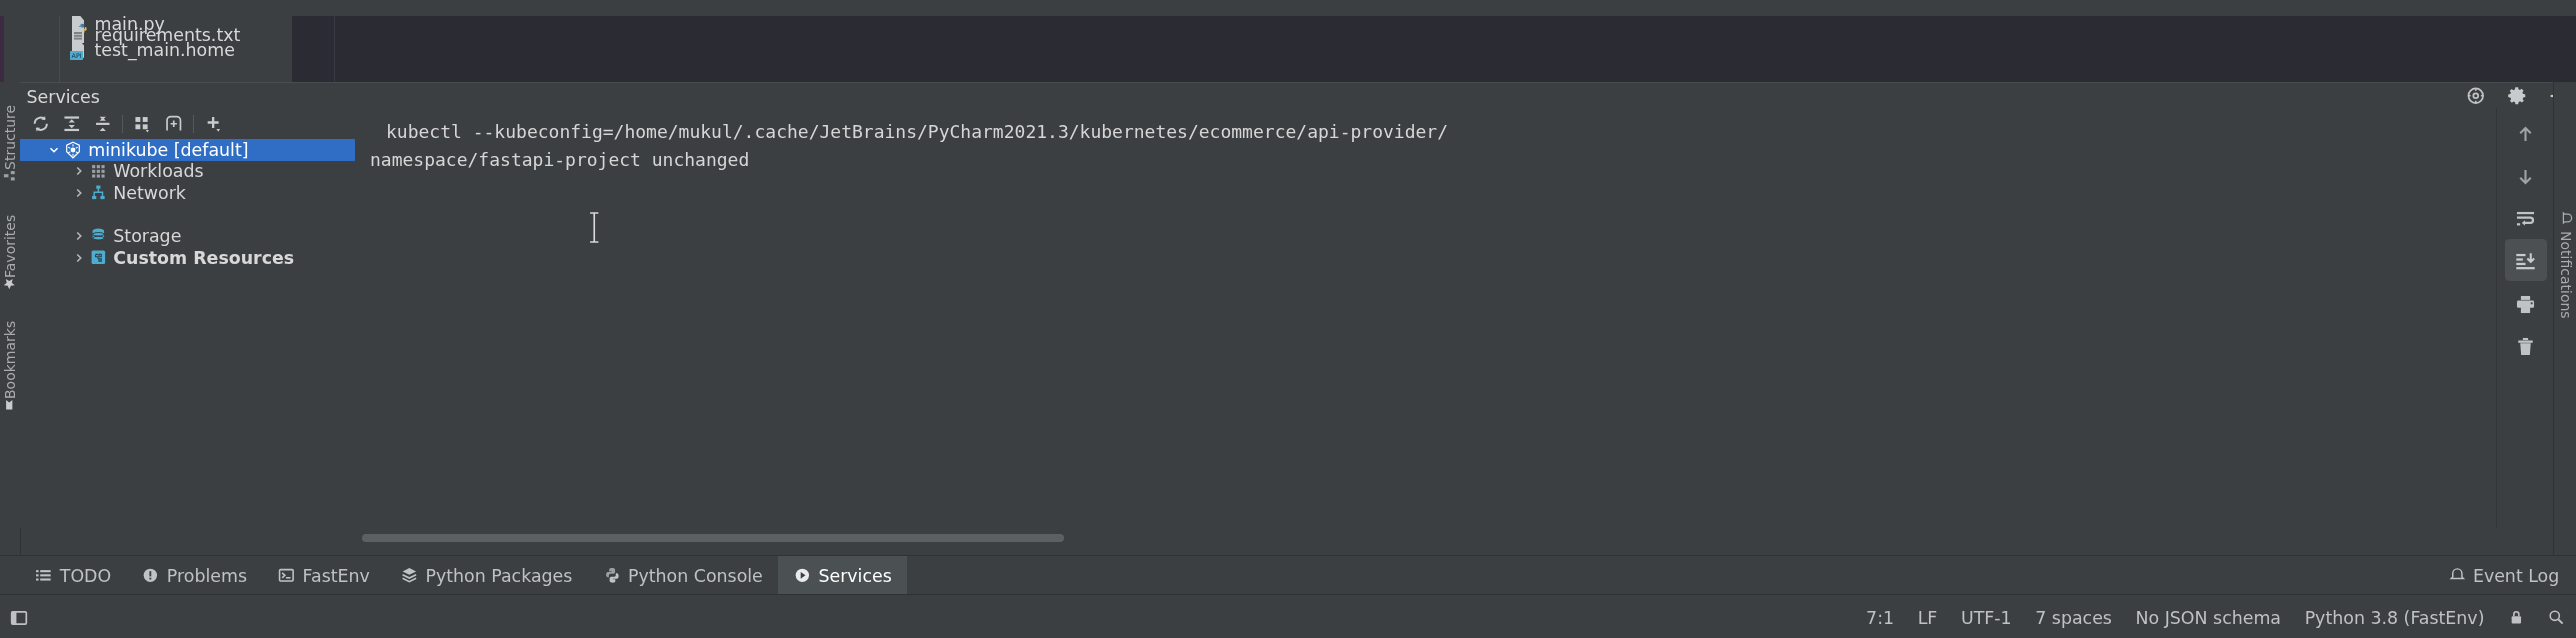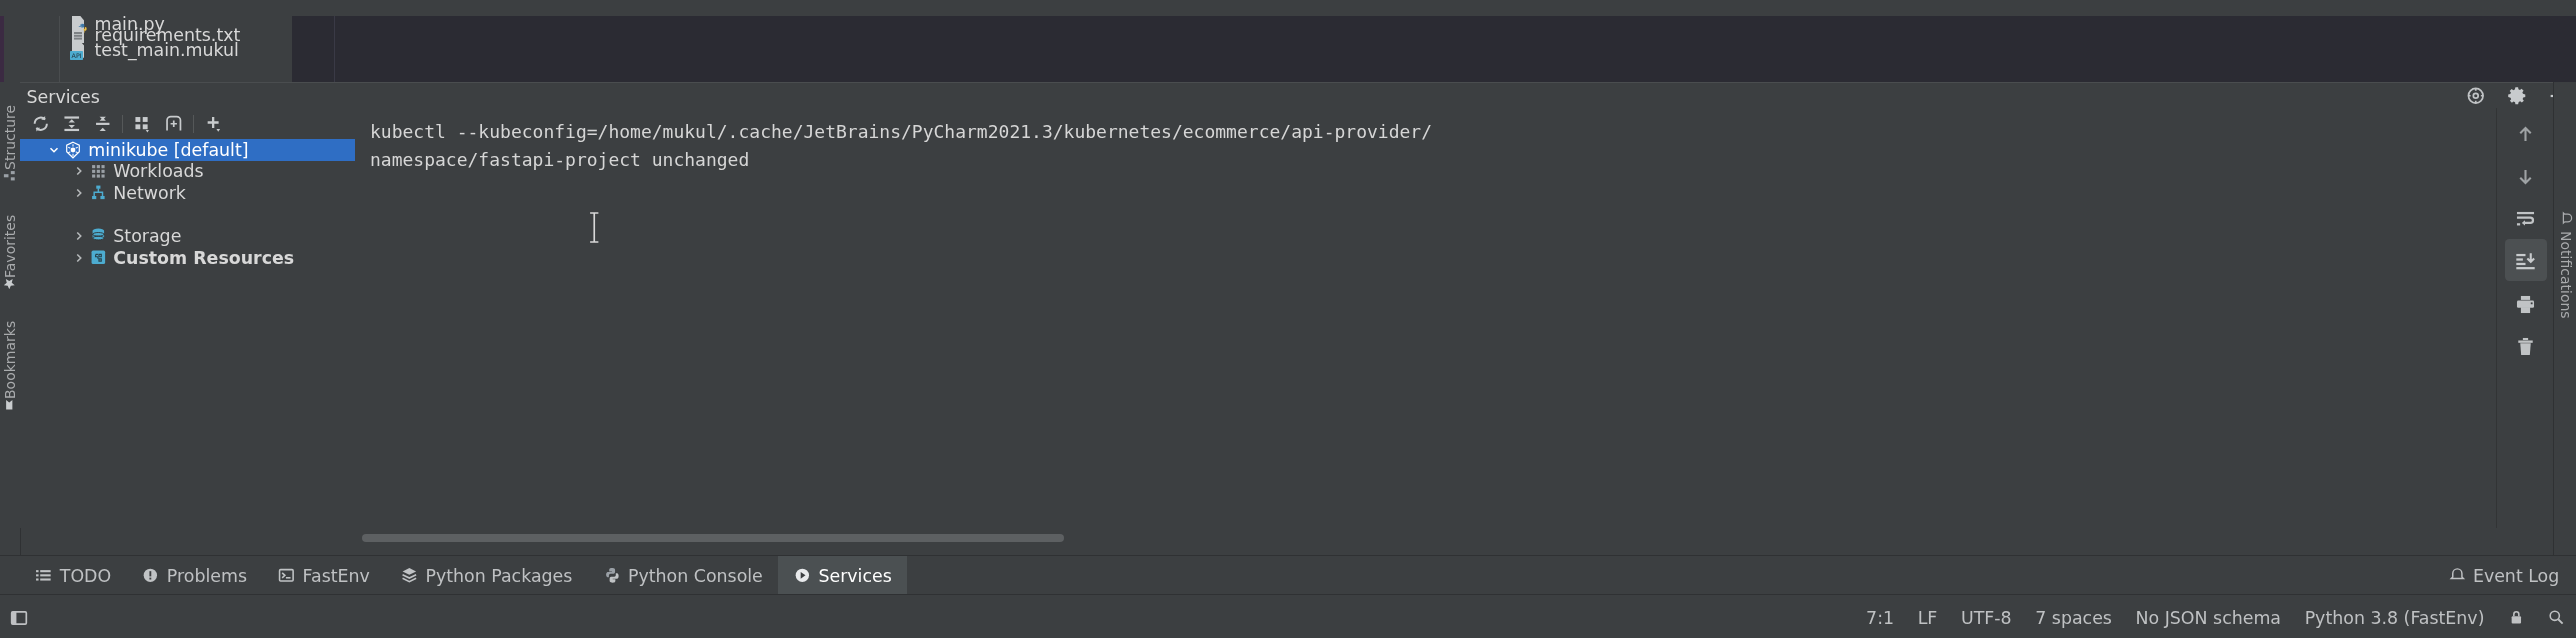--- a/index.html
+++ b/index.html
@@ -140,21 +140,21 @@
             <span class="doc-lines"></span>
         </span>
         <span class="lbl">requirements.txt</span>
       </div>
 
       <div class="tree-row" style="top:19.5px;left:50px;">
         <span class="ficon">
           <span class="doc-shape"></span>
           <span class="api-badge">API</span>
         </span>
-        <span class="lbl">test_main.mukul</span>
+        <span class="lbl">test_main.home</span>
       </div>
 
       <div class="scroll-thumb"></div>
     </div>
 
     <div class="editor-pane">
       <div class="editor-inner"></div>
     </div>
   </div>
 
@@ -367,21 +367,21 @@
             <path d="M5.4 5.2h2.2M5.4 5.2v2.2h2.2M7.6 7.4v2M8.6 5.2h2.2v2.2H8.6zM8.6 9.4h2.2v2.2H8.6z" stroke="#27404a" stroke-width="1.1" fill="none"></path>
           </svg>
         </span>
         <span class="nlbl">Custom Resources</span>
       </div>
     </div>
 
     <div class="tw-split"></div>
 
     <div class="console">
-      <div class="console-text" style="top:9.7px;">kubectl --kubeconfig=/home/mukul/.cache/JetBrains/PyCharm2021.3/kubernetes/ecommerce/api-provider/</div>
+      <div class="console-text" style="top:9.7px;margin-left:16px;">kubectl --kubeconfig=/home/mukul/.cache/JetBrains/PyCharm2021.3/kubernetes/ecommerce/api-provider/</div>
       <div class="console-text" style="top:38px;">namespace/fastapi-project unchanged</div>
       <span class="caret">
         <svg width="12.5" height="31" viewBox="0 0 12 30">
             <path d="M2 1h8M2 29h8M6 1v28" stroke="#d8d8d8" stroke-width="1.6" fill="none"></path>
           </svg>
       </span>
     </div>
     <div class="hscroll-track"></div>
     <div class="hscroll-thumb"></div>
 
@@ -536,21 +536,21 @@
       <span>
         <svg width="18" height="18" viewBox="0 0 16 16">
             <rect x="1.5" y="2.5" width="13" height="11" rx="1" fill="none" stroke="#bfc1c3" stroke-width="1.5"></rect>
             <rect x="1.5" y="2.5" width="4.2" height="11" fill="#bfc1c3"></rect>
           </svg>
       </span>
     </div>
     <div class="status-right">
       <span class="sb-item">7:1</span>
       <span class="sb-item">LF</span>
-      <span class="sb-item">UTF-8</span>
+      <span class="sb-item">UTF-1</span>
       <span class="sb-item">7 spaces</span>
       <span class="sb-item">No JSON schema</span>
       <span class="sb-item">Python 3.8 (FastEnv)</span>
       <span>
         <svg width="16.7" height="16.7" viewBox="0 0 16 16">
             <rect x="3.5" y="7" width="9" height="7" rx="1" fill="#bfc1c3"></rect>
             <path d="M5.6 7V5a2.4 2.4 0 0 1 4.8 0v2" fill="none" stroke="#bfc1c3" stroke-width="1.5"></path>
           </svg>
       </span>
       <span>

